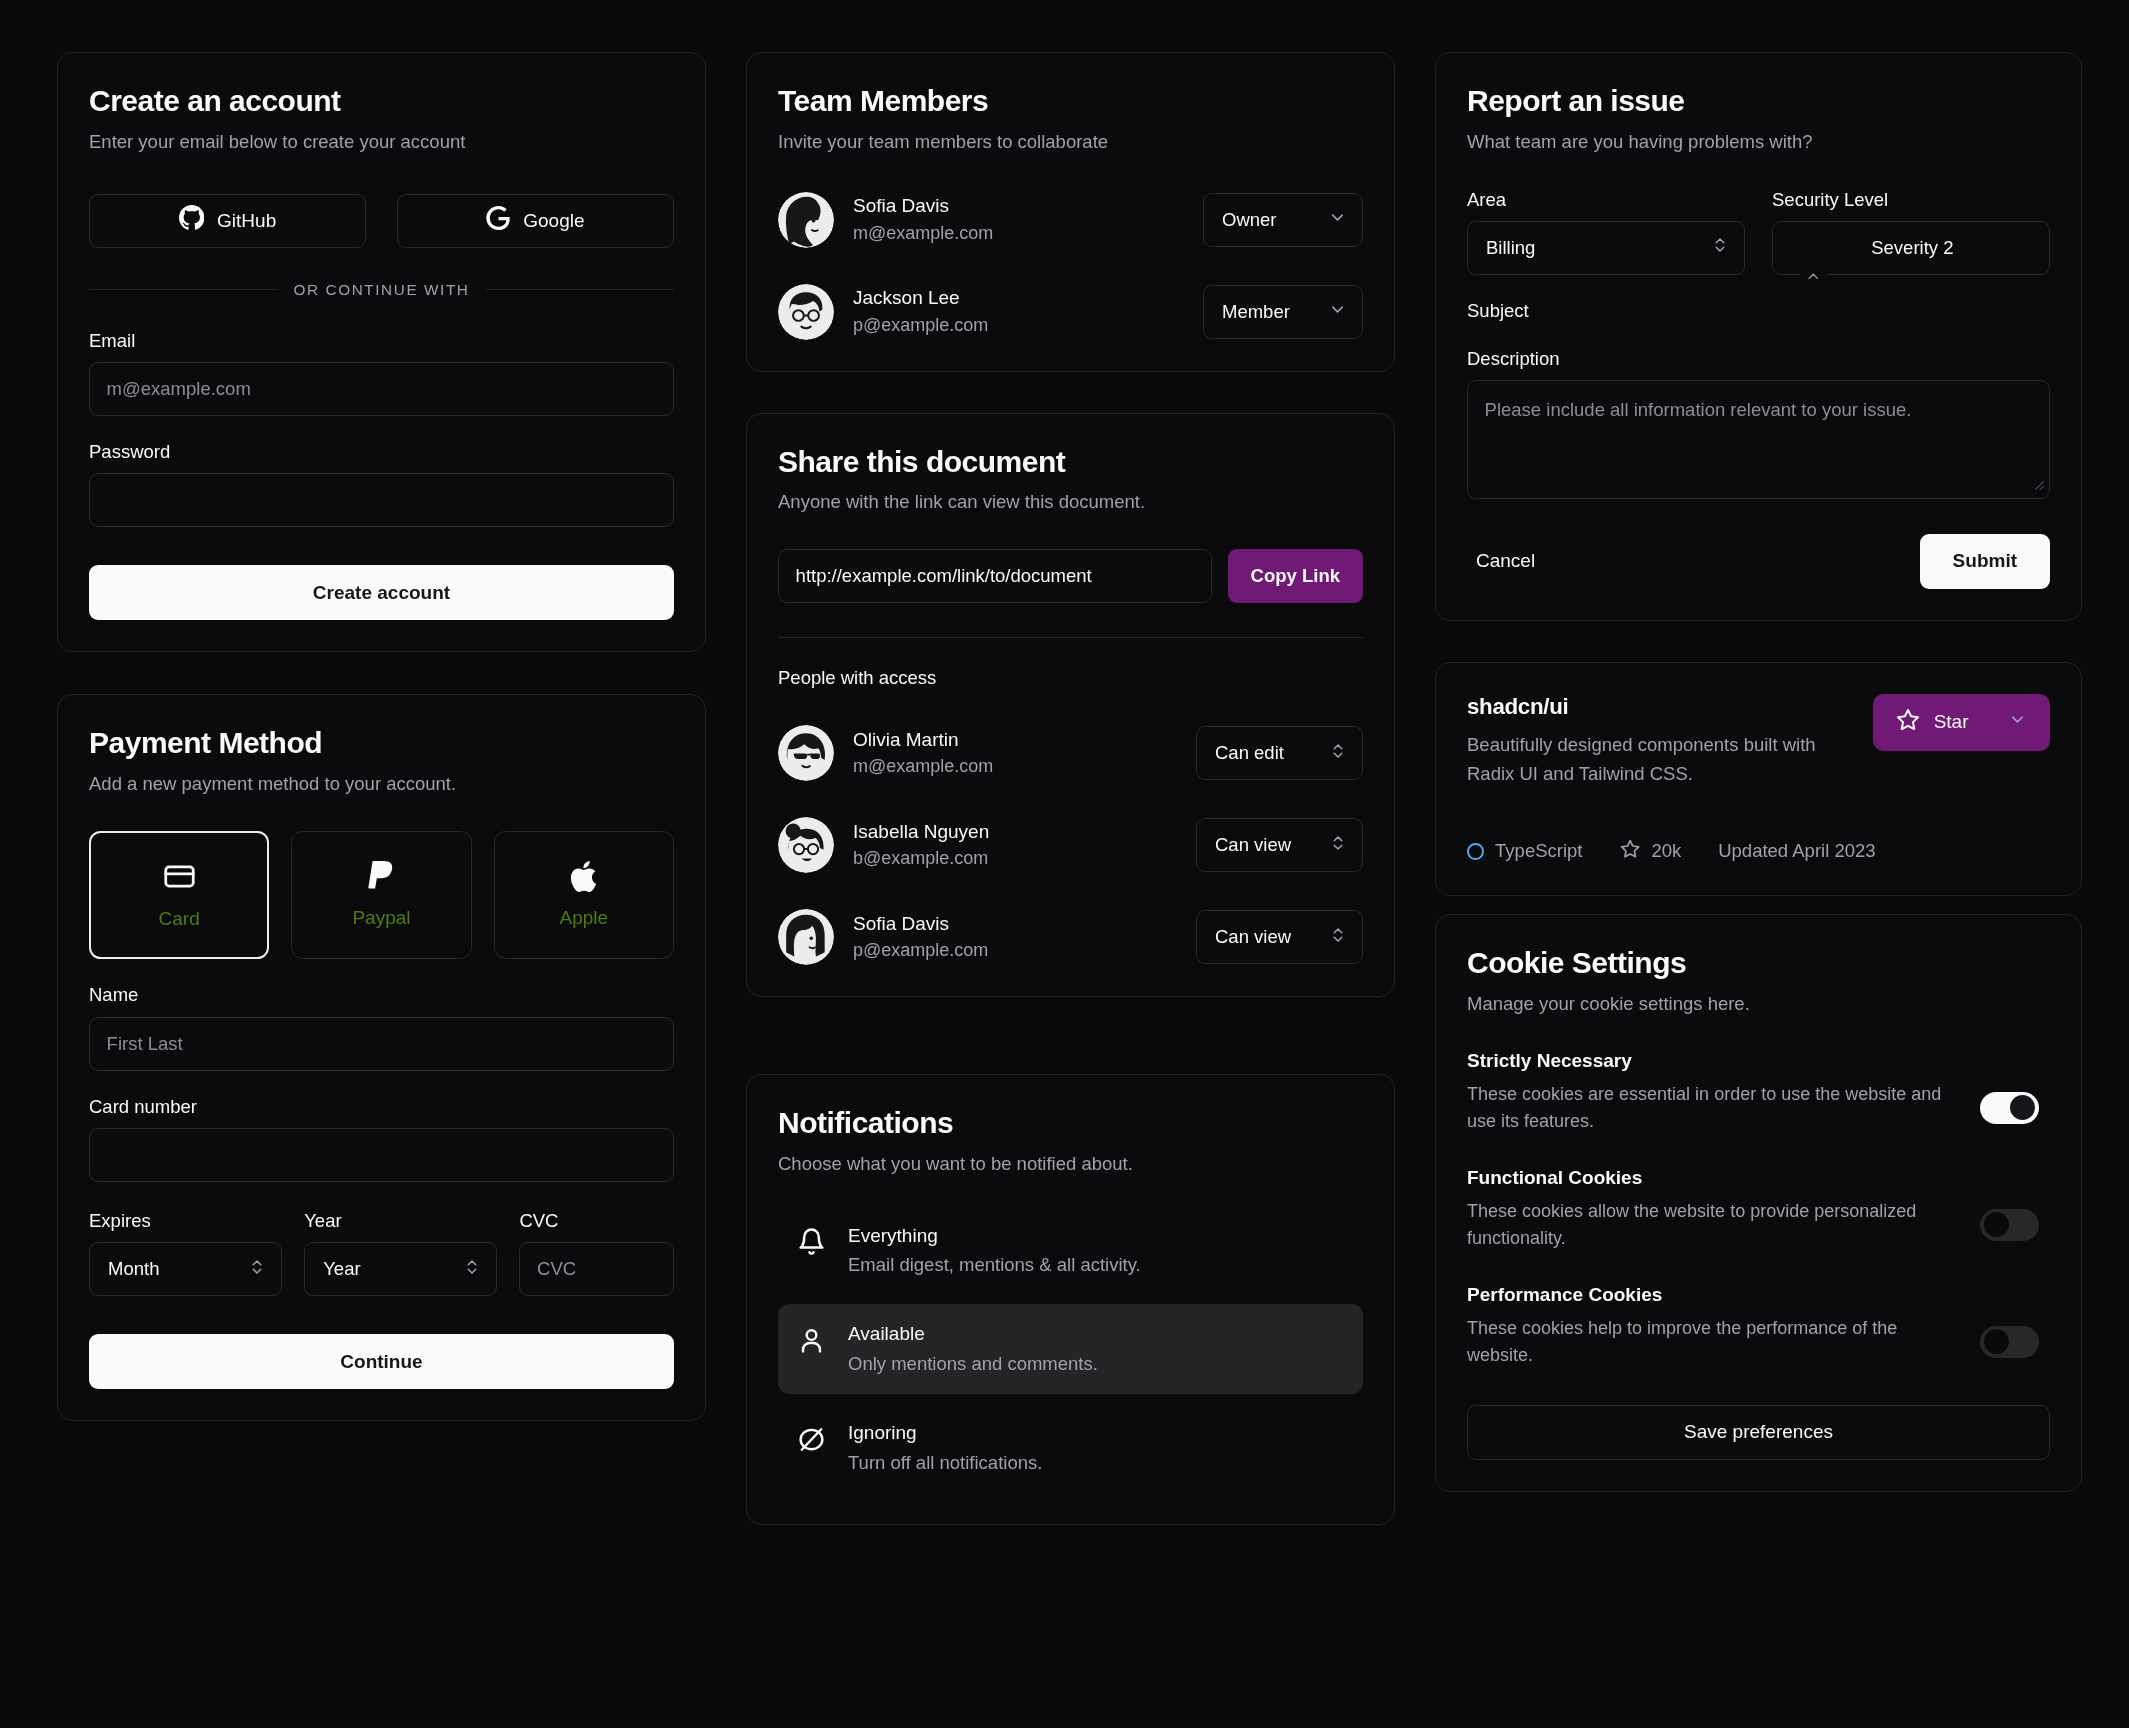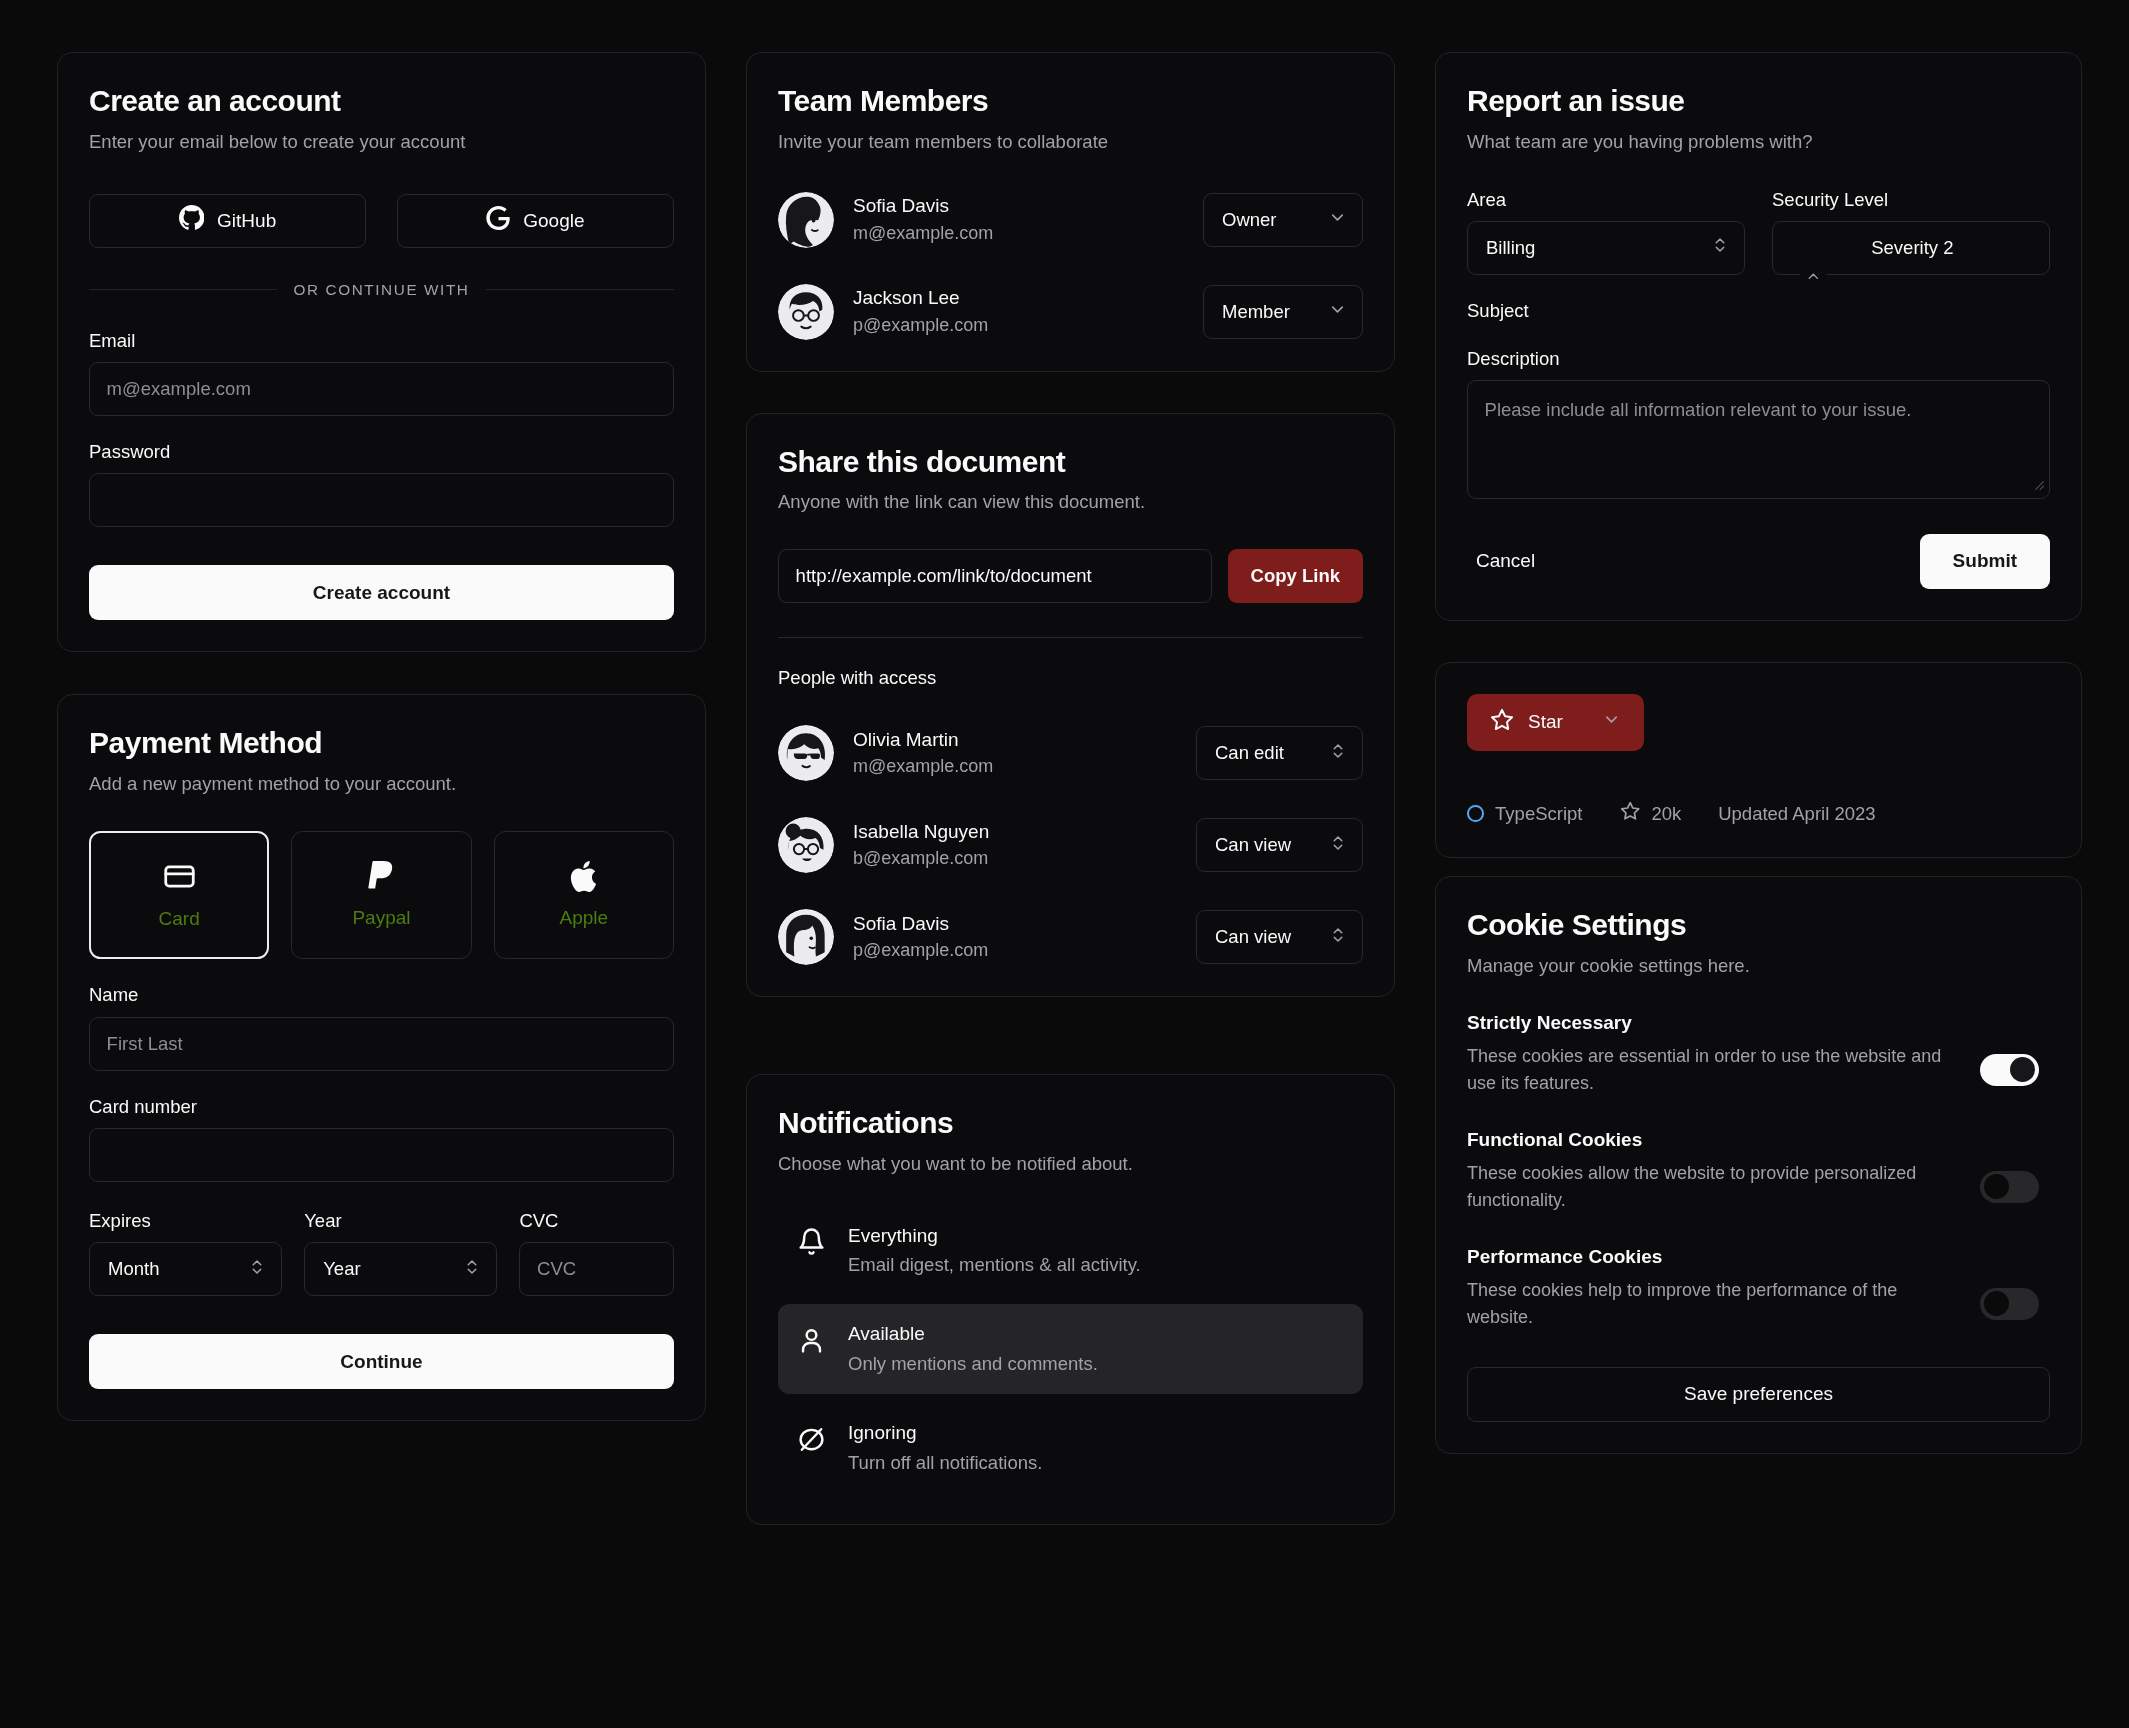--- a/index.html
+++ b/index.html
@@ -20,21 +20,21 @@
     border-radius:9px; padding:0 16.6px; font-size:18.5px; color:#fafafa;
     font-family:inherit; outline:none; }
   .input::placeholder { color:#8d8d96; opacity:1; }
   .field { margin-top:25.5px; }
 
   .btn { display:flex; align-items:center; justify-content:center; border-radius:9px;
     cursor:pointer; border:none; font-family:inherit; }
   .btn-outline { background:transparent; border:1.3px solid #28282d; color:#fafafa;
     height:54px; font-size:19px; font-weight:500; gap:12.8px; }
   .btn-primary { background:#fafafa; color:#17171b; height:55px; font-size:19px; font-weight:600; width:100%; }
-  .btn-secondary { background:#7f1d1d; color:#fafafa; }
+  .btn-secondary { background:#701a75; color:#fafafa; }
 
   .oauth-row { display:grid; grid-template-columns:1fr 1fr; gap:31px; margin-top:38px; }
   .or-row { display:flex; align-items:center; gap:16.6px; margin:33px 0 31px; }
   .or-line { flex:1; height:1.3px; background:#222228; }
   .or-text { font-size:15.3px; letter-spacing:1.6px; color:#a1a1aa; }
   .submit-gap { margin-top:38px; }
 
   
   .pm-grid { display:grid; grid-template-columns:repeat(3,1fr); gap:22px; margin-top:33px; }
   .pm { border:1.3px solid #28282d; border-radius:11.5px; height:128px; display:flex;
@@ -485,20 +485,24 @@
       </div>
 
       <div class="actions-row">
         <button class="ghost-btn">Cancel</button>
         <button class="btn submit-btn">Submit</button>
       </div>
     </section>
 
     <section class="card mt-repo">
       <div class="repo-head">
+        <div>
+          <h3 class="repo-title">shadcn/ui</h3>
+          <p class="repo-desc">Beautifully designed components built with Radix UI and Tailwind CSS.</p>
+        </div>
         <button class="btn btn-secondary star-btn">
           <span>
             <svg class="icon" width="24" height="24" viewBox="0 0 24 24" stroke-width="1.7">
                 <polygon points="12 2 15.09 8.26 22 9.27 17 14.14 18.18 21.02 12 17.77 5.82 21.02 7 14.14 2 9.27 8.91 8.26 12 2"></polygon>
               </svg>
           </span>
           <span>Star</span>
           <span class="chev">
             <svg class="icon-muted" width="19" height="19" viewBox="0 0 24 24" stroke="#d4d4d8">
                 <path d="m6 9 6 6 6-6"></path>

